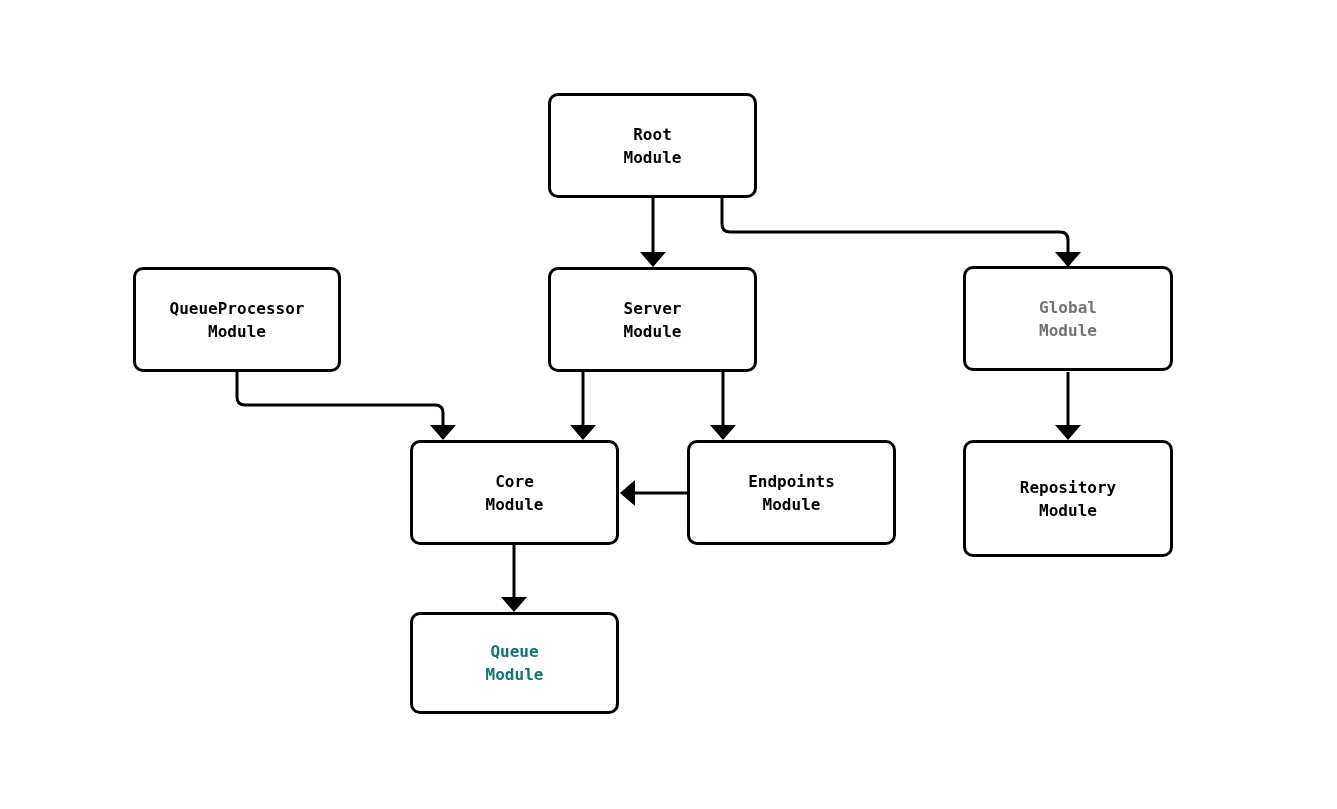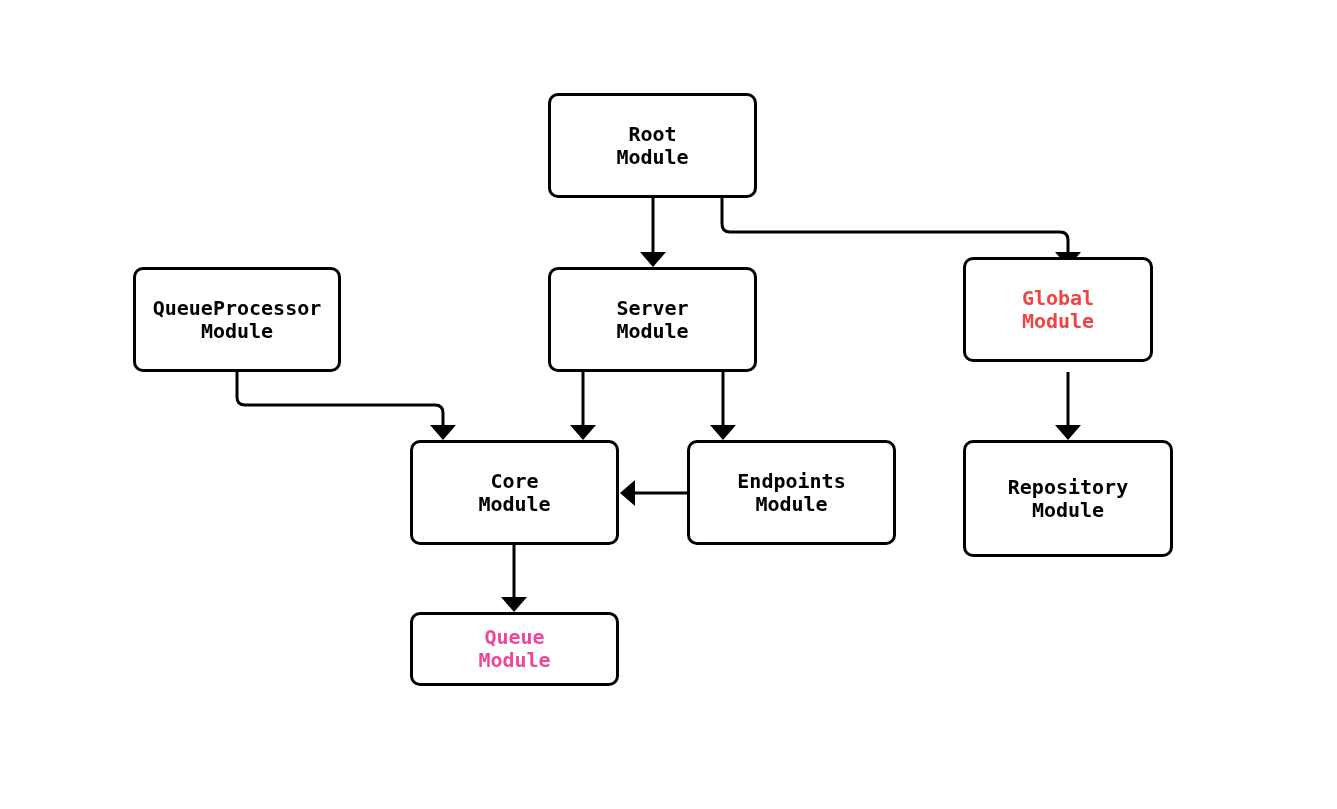--- a/index.html
+++ b/index.html
@@ -34,21 +34,21 @@
     box-sizing: border-box;
     background: #ffffff;
     border: 3px solid #000000;
     border-radius: 10px;
     display: flex;
     flex-direction: column;
     align-items: center;
     justify-content: center;
     text-align: center;
     font-weight: bold;
-    font-size: 20px;
+    font-size: 16px;
     line-height: 23px;
     color: #000000;
     white-space: nowrap;
   }
   .node .node-label-line {
     display: block;
   }
 </style>
 </head>
 <body>
@@ -78,34 +78,34 @@
         <span class="node-label-line">Module</span>
       </div>
       <div class="node" style="left: 133px; top: 267px; width: 208px; height: 105px; background: rgb(255, 255, 255); border-color: rgb(0, 0, 0); color: rgb(0, 0, 0);">
         <span class="node-label-line">QueueProcessor</span>
         <span class="node-label-line">Module</span>
       </div>
       <div class="node" style="left: 548px; top: 267px; width: 209px; height: 105px; background: rgb(255, 255, 255); border-color: rgb(0, 0, 0); color: rgb(0, 0, 0);">
         <span class="node-label-line">Server</span>
         <span class="node-label-line">Module</span>
       </div>
-      <div class="node" style="left: 963px; top: 257px; width: 190px; height: 105px; background: rgb(255, 255, 255); border-color: rgb(0, 0, 0); color: #ef4444;">
+      <div class="node" style="left: 963px; top: 266px; width: 210px; height: 105px; background: rgb(255, 255, 255); border-color: rgb(0, 0, 0); color: #737373;">
         <span class="node-label-line">Global</span>
         <span class="node-label-line">Module</span>
       </div>
       <div class="node" style="left: 410px; top: 440px; width: 209px; height: 105px; background: rgb(255, 255, 255); border-color: rgb(0, 0, 0); color: #000000;">
         <span class="node-label-line">Core</span>
         <span class="node-label-line">Module</span>
       </div>
       <div class="node" style="left: 687px; top: 440px; width: 209px; height: 105px; background: rgb(255, 255, 255); border-color: rgb(0, 0, 0); color: rgb(0, 0, 0);">
         <span class="node-label-line">Endpoints</span>
         <span class="node-label-line">Module</span>
       </div>
       <div class="node" style="left: 963px; top: 440px; width: 210px; height: 117px; background: rgb(255, 255, 255); border-color: rgb(0, 0, 0); color: rgb(0, 0, 0);">
         <span class="node-label-line">Repository</span>
         <span class="node-label-line">Module</span>
       </div>
-      <div class="node" style="left: 410px; top: 612px; width: 209px; height: 74px; background: rgb(255, 255, 255); border-color: rgb(0, 0, 0); color: #ec4899;">
+      <div class="node" style="left: 410px; top: 612px; width: 209px; height: 102px; background: rgb(255, 255, 255); border-color: rgb(0, 0, 0); color: #0f766e;">
         <span class="node-label-line">Queue</span>
         <span class="node-label-line">Module</span>
       </div>
     </div>
 </div>
 
 </body></html>

